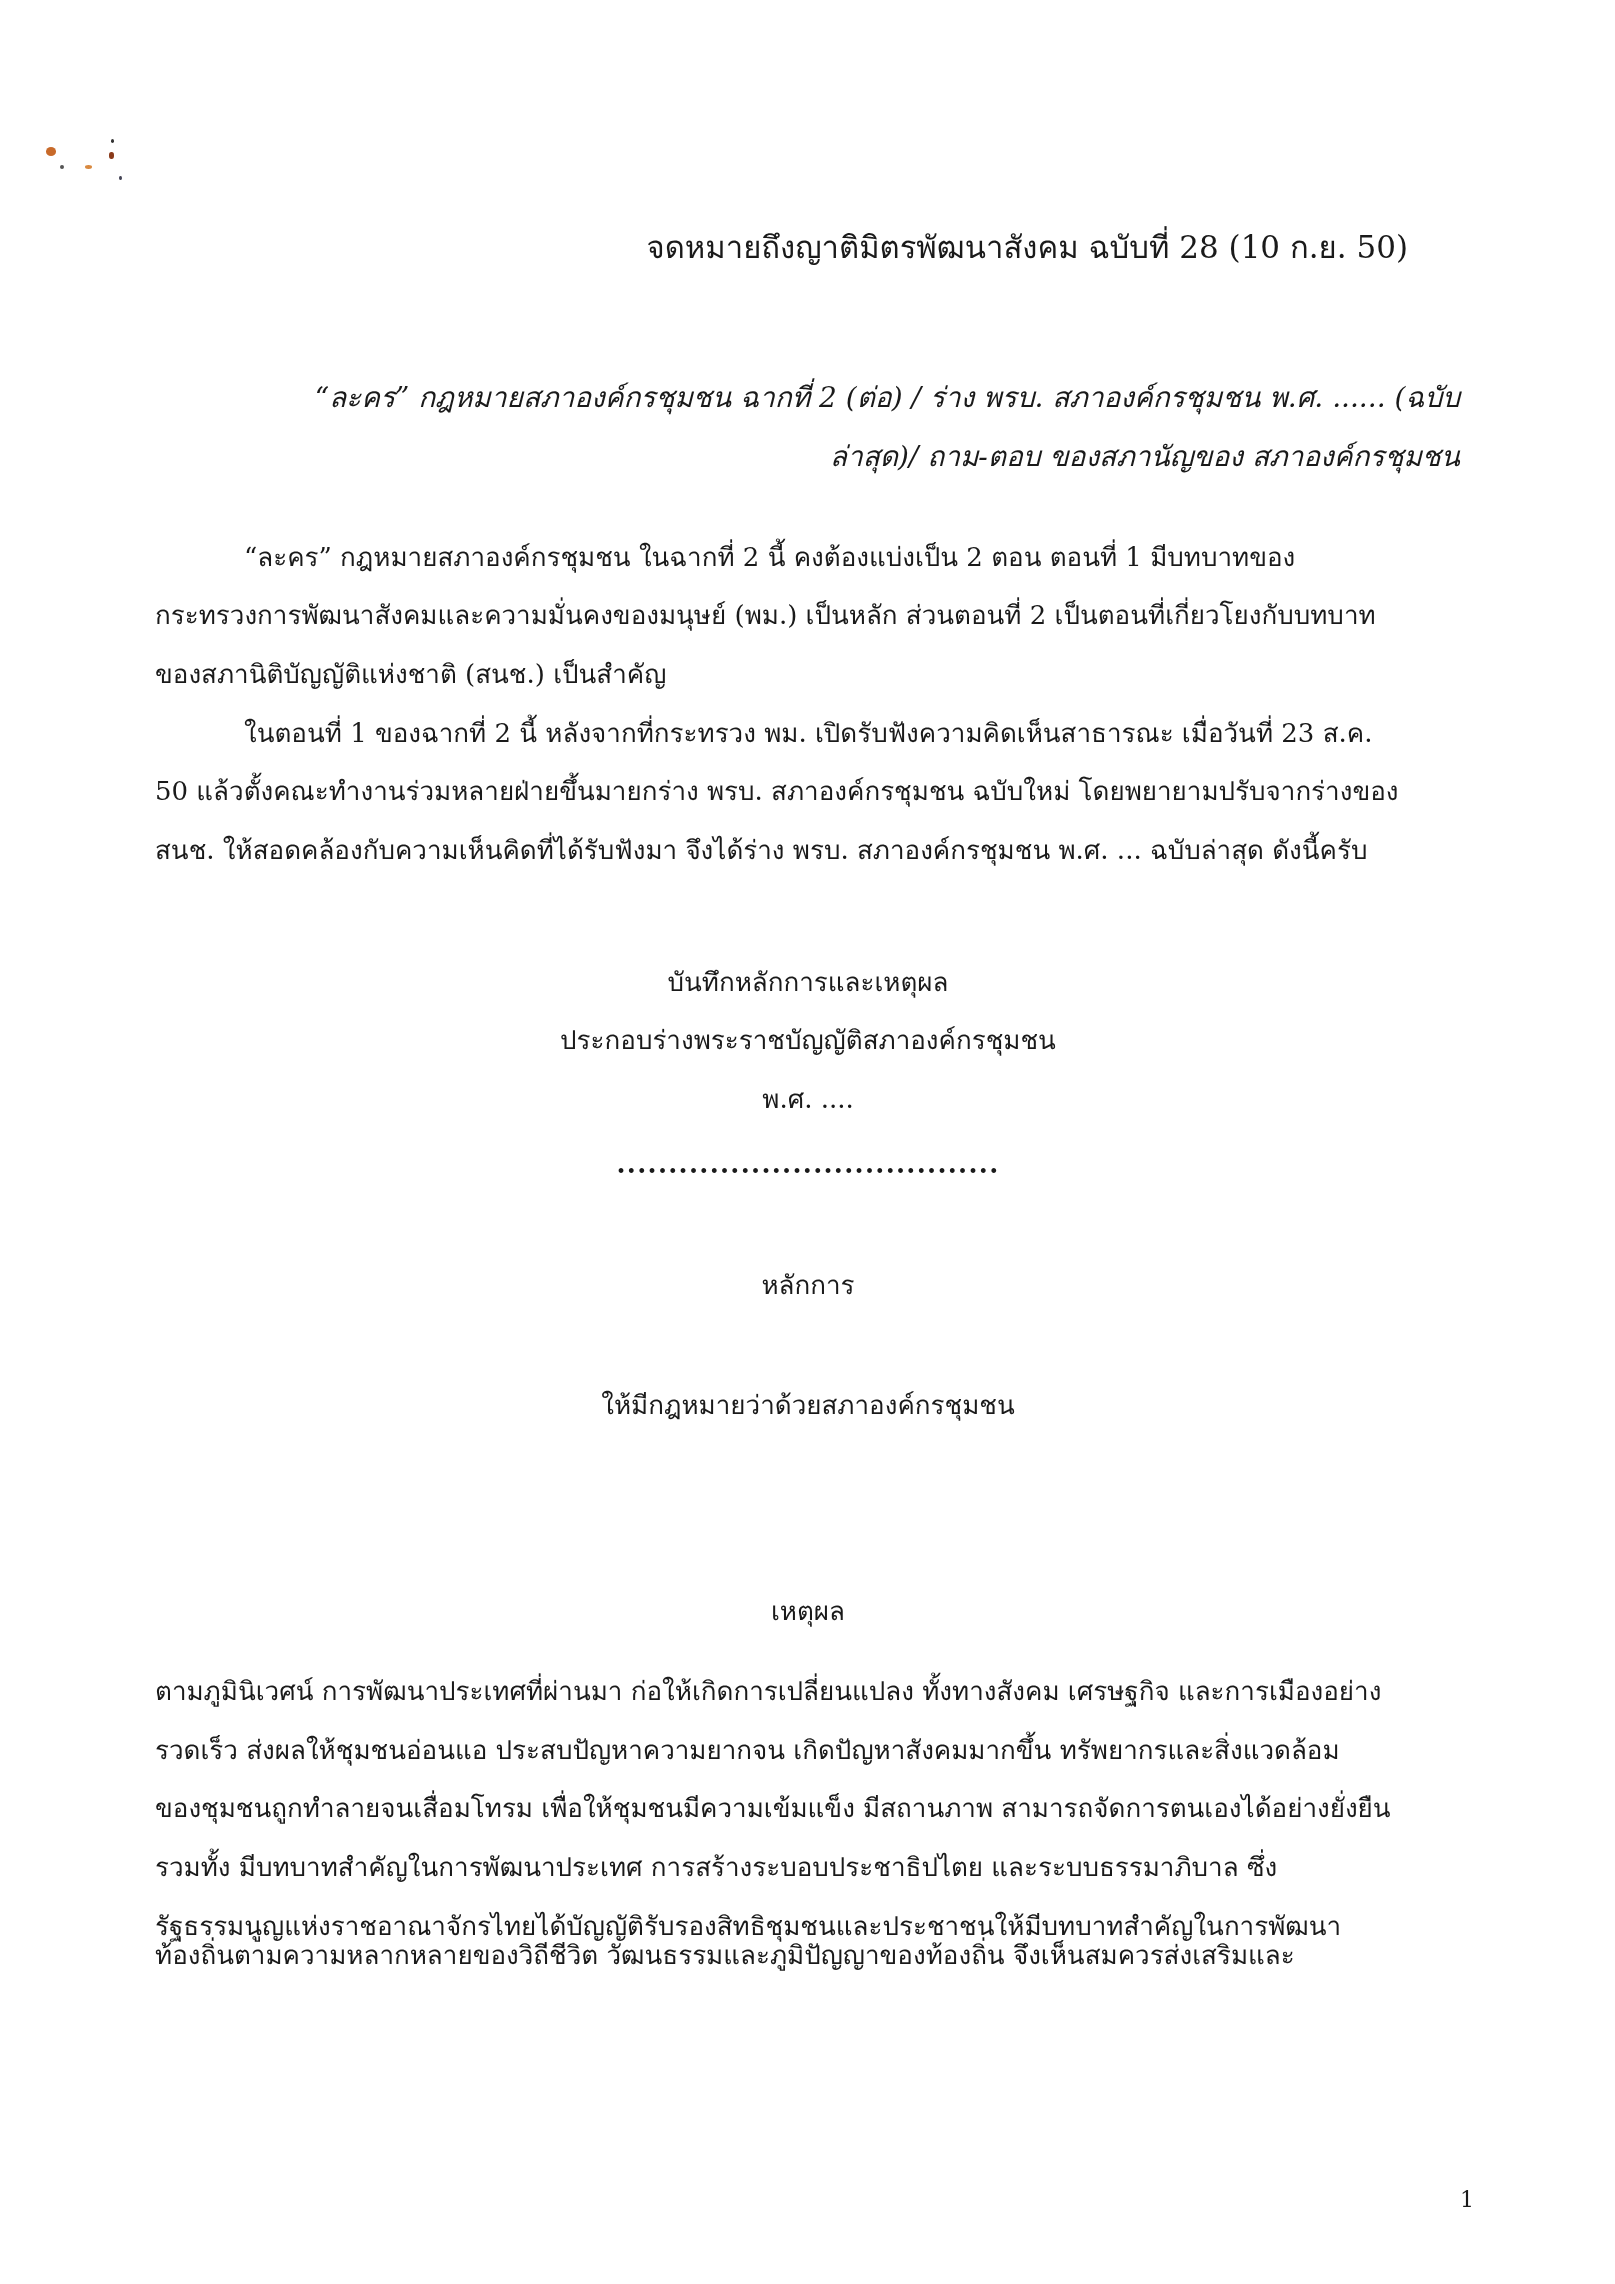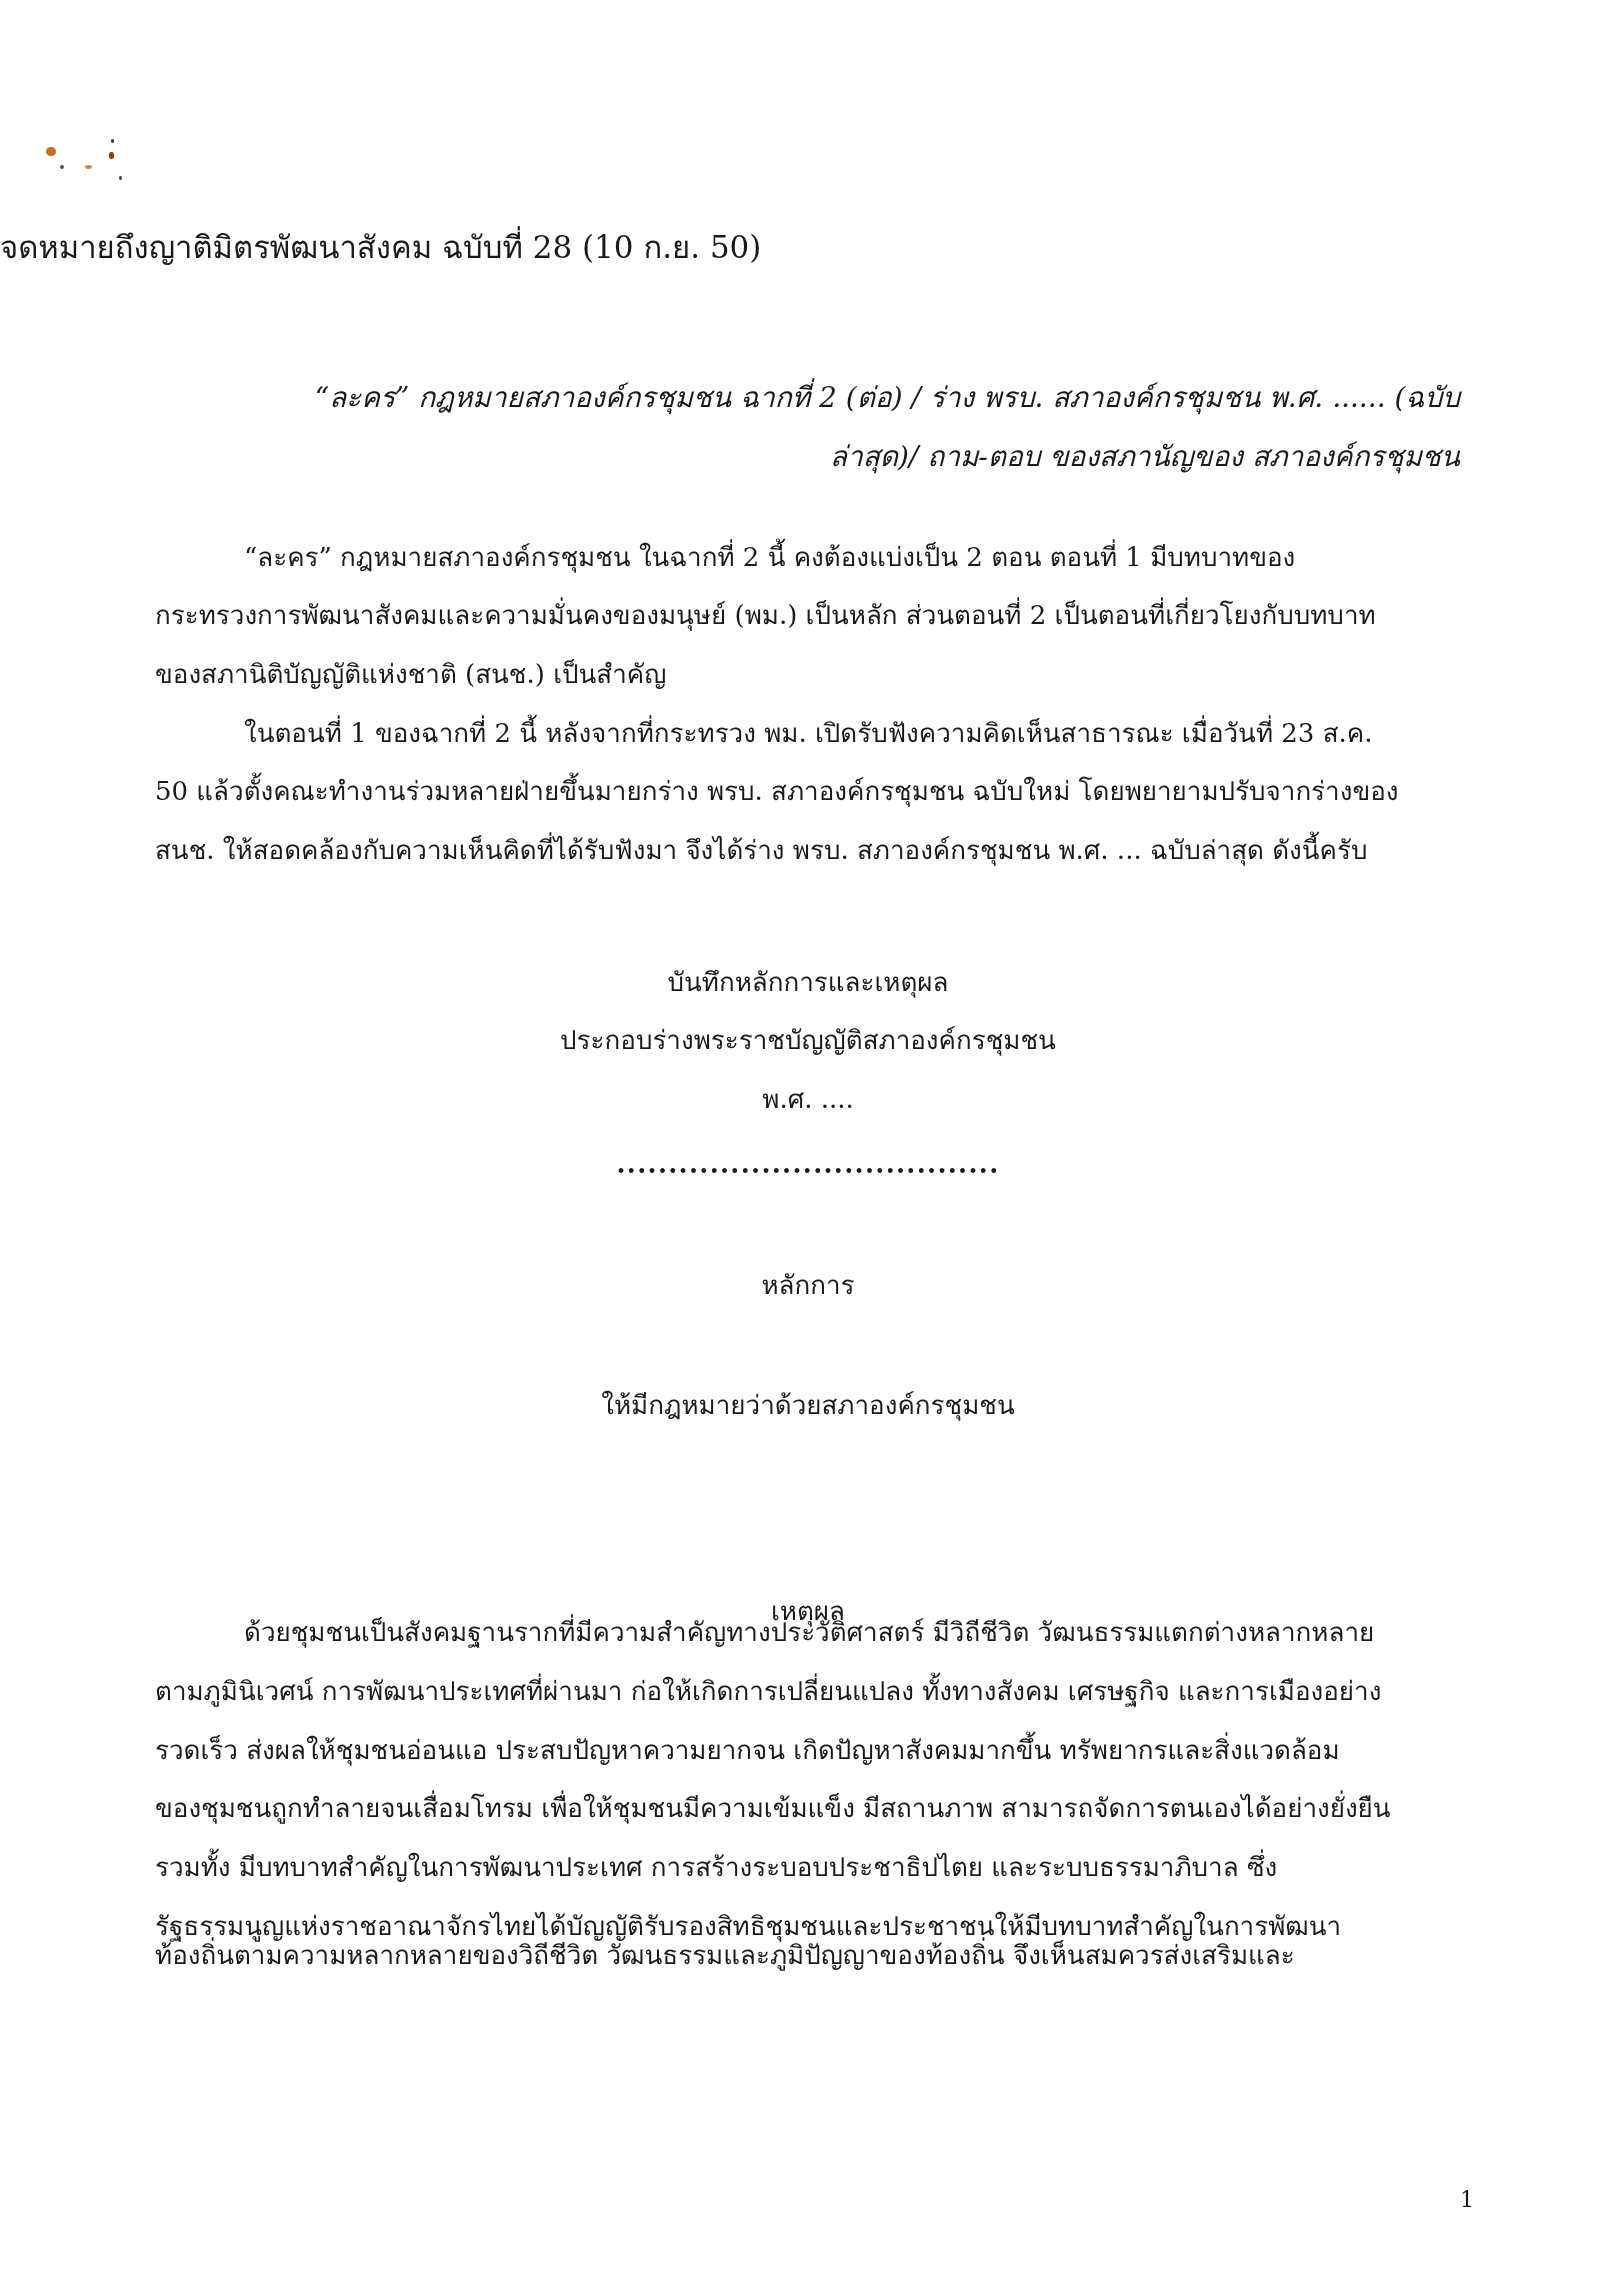--- a/index.html
+++ b/index.html
@@ -4,21 +4,21 @@
 <style>
   html, body { margin: 0; padding: 0; }
   body {
     width: 1616px; height: 2284px; background: #ffffff; position: relative; overflow: hidden;
     font-family: "DejaVu Serif", "Liberation Serif", serif; color: #1a1a1a;
   }
   .page { position: absolute; left: 0; top: 0; width: 1616px; height: 2284px; }
   .specks { position: absolute; left: 39px; top: 114px; width: 91px; height: 72px; }
   .speck { position: absolute; border-radius: 50%; }
   .title {
-    position: absolute; left: 0; width: 1408px; top: 228px; text-align: left;
+    position: absolute; left: 0; width: 1408px; top: 228px; text-align: right;
     font-size: 31px; line-height: 39px; letter-spacing: 0px;
   }
   .subtitle {
     position: absolute; left: 163px; width: 1297px; font-style: italic; font-size: 28px;
     line-height: 39px;
     text-align: right;
   }
   .line {
     position: absolute; left: 155px; width: 1304px; font-size: 26px; line-height: 35px;
     white-space: nowrap;
@@ -59,21 +59,20 @@
   <div class="center" style="top:965px;">บันทึกหลักการและเหตุผล</div>
   <div class="center" style="top:1023px;">ประกอบร่างพระราชบัญญัติสภาองค์กรชุมชน</div>
   <div class="center" style="top:1082px;">พ.ศ. ....</div>
   <div class="center dots" style="top:1147px;">.....................................</div>
 
   <div class="center" style="top:1268px;">หลักการ</div>
   <div class="center" style="top:1388px;">ให้มีกฎหมายว่าด้วยสภาองค์กรชุมชน</div>
 
   <div class="center" style="top:1594px;">เหตุผล</div>
 
-  <div class="line" style="top:1615px; left:244px;">ด้วยชุมชนเป็นสังคมฐานรากที่มีความสำคัญทางประวัติศาสตร์ มีวิถีชีวิต วัฒนธรรมแตกต่างหลากหลาย</div>
   <div class="line" style="top:1674px;">ตามภูมินิเวศน์ การพัฒนาประเทศที่ผ่านมา ก่อให้เกิดการเปลี่ยนแปลง ทั้งทางสังคม เศรษฐกิจ และการเมืองอย่าง</div>
   <div class="line" style="top:1733px;">รวดเร็ว ส่งผลให้ชุมชนอ่อนแอ ประสบปัญหาความยากจน เกิดปัญหาสังคมมากขึ้น ทรัพยากรและสิ่งแวดล้อม</div>
   <div class="line" style="top:1791px;">ของชุมชนถูกทำลายจนเสื่อมโทรม เพื่อให้ชุมชนมีความเข้มแข็ง มีสถานภาพ สามารถจัดการตนเองได้อย่างยั่งยืน</div>
   <div class="line" style="top:1850px;">รวมทั้ง มีบทบาทสำคัญในการพัฒนาประเทศ การสร้างระบอบประชาธิปไตย และระบบธรรมาภิบาล ซึ่ง</div>
   <div class="line" style="top:1909px;">รัฐธรรมนูญแห่งราชอาณาจักรไทยได้บัญญัติรับรองสิทธิชุมชนและประชาชนให้มีบทบาทสำคัญในการพัฒนา</div>
   <div class="line" style="top:1938px;">ท้องถิ่นตามความหลากหลายของวิถีชีวิต วัฒนธรรมและภูมิปัญญาของท้องถิ่น จึงเห็นสมควรส่งเสริมและ</div>
 
   <div class="pagenum">1</div>
 </div>
 

